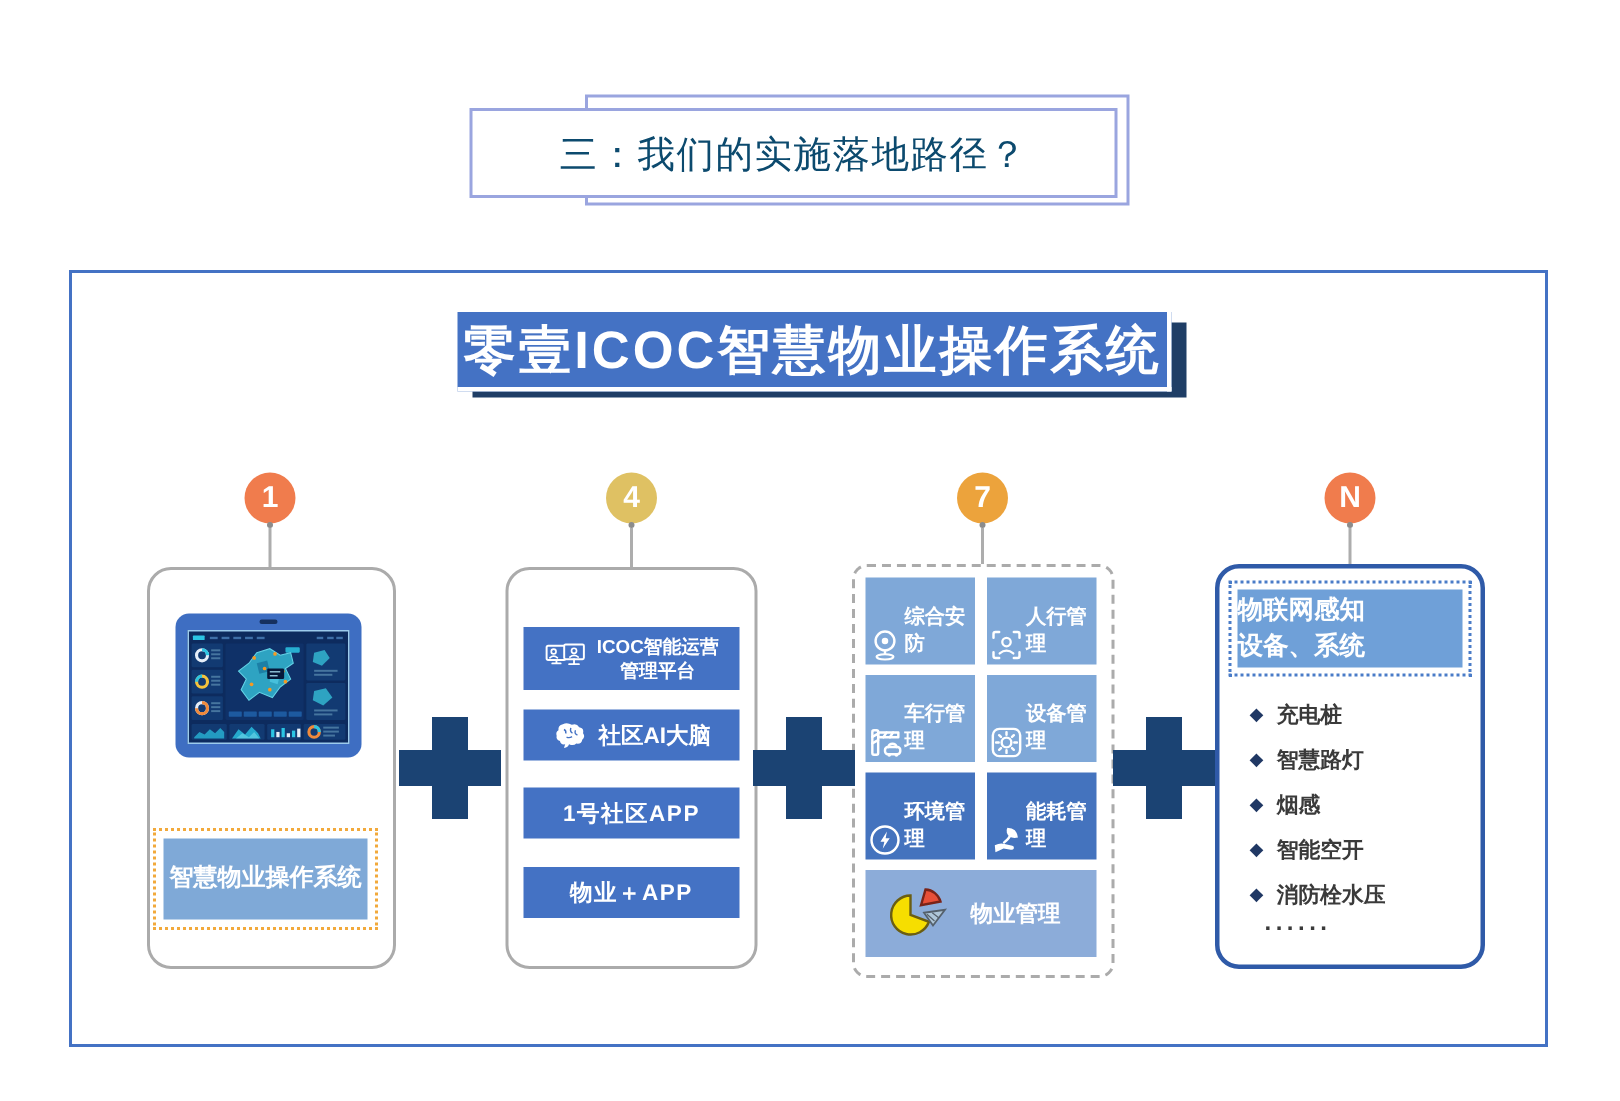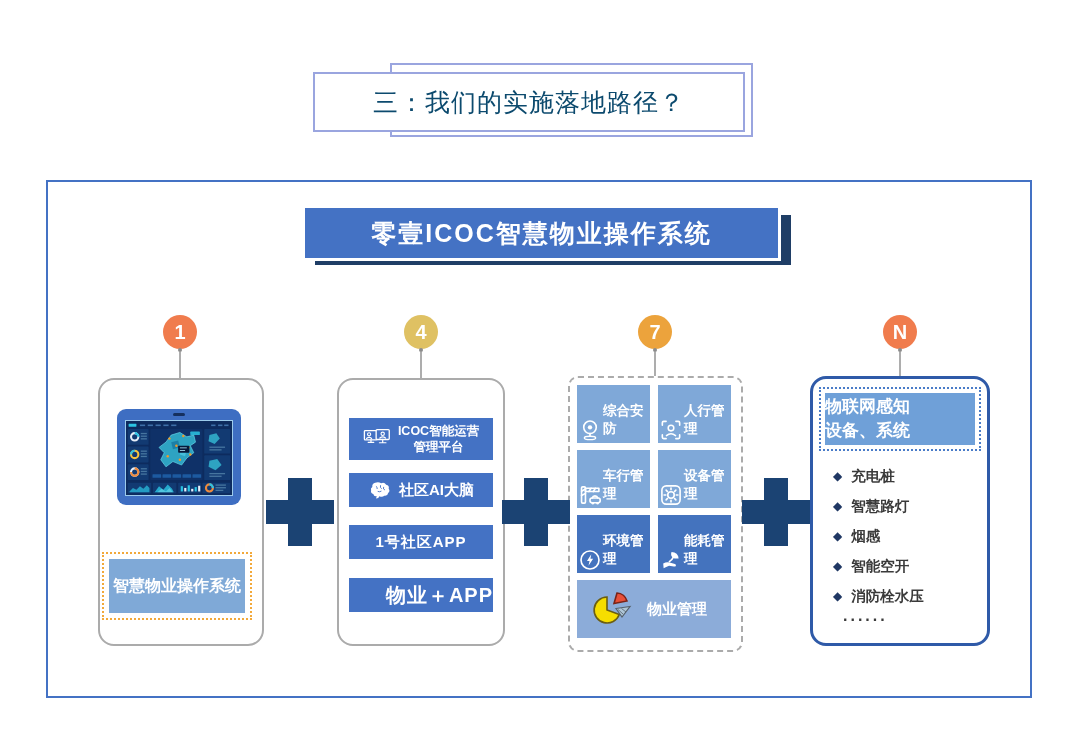--- a/index.html
+++ b/index.html
@@ -14,21 +14,21 @@
               font-size:25px; color:#0c4a6e; letter-spacing:1px; }
 
   
   .main-box { position:absolute; left:46px; top:180px; width:986px; height:518px; border:2px solid #4472C4; background:#fff; }
 
   
   .banner-shadow { position:absolute; left:315px; top:215px; width:476px; height:50px; background:#1F3E66; }
   .banner { position:absolute; left:305px; top:208px; width:476px; height:53px; background:#4472C4;
             border-right:3px solid #fff; border-bottom:3px solid #fff;
             display:flex; align-items:center; justify-content:center;
-            color:#fff; font-size:25px; font-weight:bold; letter-spacing:2px; }
+            color:#fff; font-size:35px; font-weight:bold; letter-spacing:2px; }
 
   
   .badge { position:absolute; top:315px; width:34px; height:34px; border-radius:50%;
            color:#fff; font-size:20px; font-weight:bold; display:flex; align-items:center; justify-content:center; }
   .badge.b1 { left:163px; background:#F07C4D; }
   .badge.b4 { left:404px; background:#DFC163; }
   .badge.b7 { left:638px; background:#ECA33C; }
   .badge.bn { left:883px; background:#F07C4D; }
   .connector { position:absolute; top:352px; width:2px; height:26px; background:#ADADAD; }
   .connector::before, .connector::after { content:""; position:absolute; left:-1px; width:4px; height:4px; border-radius:50%; background:#8C8C8C; }
@@ -52,21 +52,21 @@
   .label-fill { width:100%; height:100%; background:#7FA9D7; display:flex; flex-direction:row;
                 align-items:center; justify-content:center; color:#fff; font-size:16px; font-weight:bold; line-height:1.45; }
 
   
   .btn { position:absolute; left:10px; width:144px; background:#4472C4; color:#fff;
          display:flex; align-items:center; justify-content:center; font-weight:bold; }
   .btn1 { top:38px; height:42px; gap:5px; }
   .btn1 .two-line { font-size:12.5px; line-height:1.3; text-align:center; }
   .btn2 { top:93px; height:34px; gap:7px; font-size:15px; }
   .btn3 { top:145px; height:34px; font-size:15px; letter-spacing:1px; }
-  .btn4 { top:198px; height:34px; font-size:20px; letter-spacing:1px;justify-content:flex-end; }
+  .btn4 { top:198px; height:34px; font-size:15px; letter-spacing:1px; }
 
   
   .tile { position:absolute; width:73px; height:58px; background:#7FA8D8; color:#fff;
           display:flex; flex-direction:row; align-items:flex-end; }
   .tile .ticon { flex:1; display:flex; align-items:center; justify-content:center; padding-top:3px; }
   .tile .tlabel { font-size:13.5px; font-weight:bold; padding-bottom:5px; }
   .tile.dark { background:#4473BE; }
   .t0 { left:7px; top:7px; } .t1 { left:88px; top:7px; }
   .t2 { left:7px; top:72px; } .t3 { left:88px; top:72px; }
   .t4 { left:7px; top:137px; } .t5 { left:88px; top:137px; }

